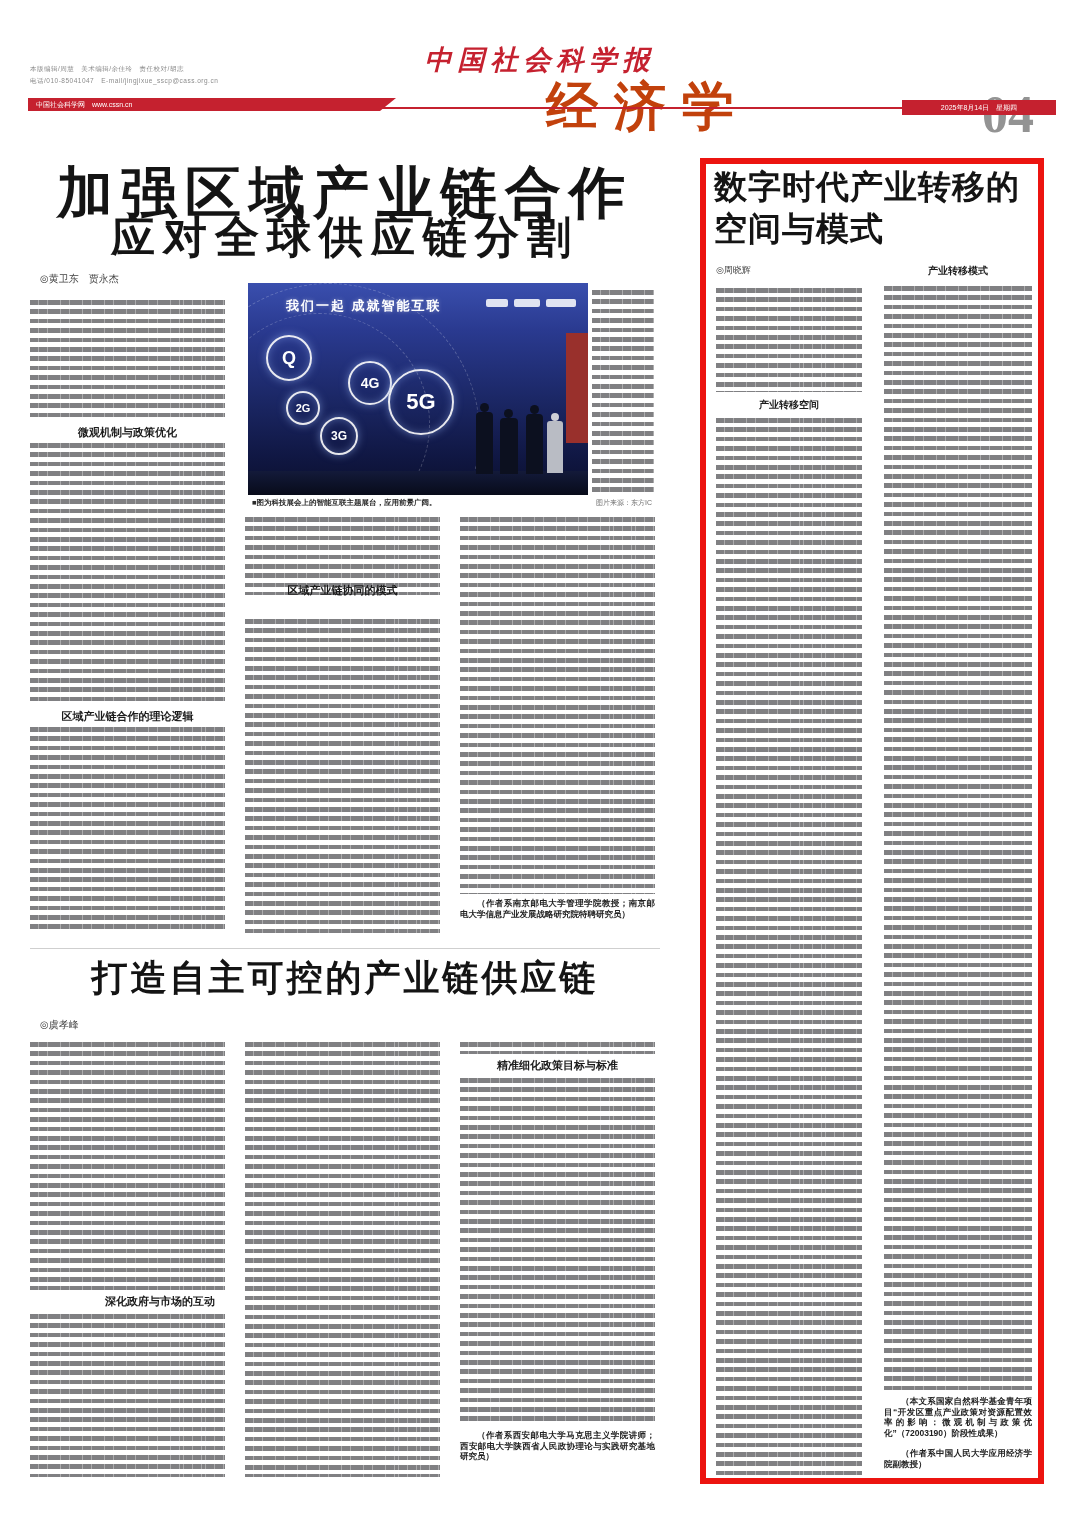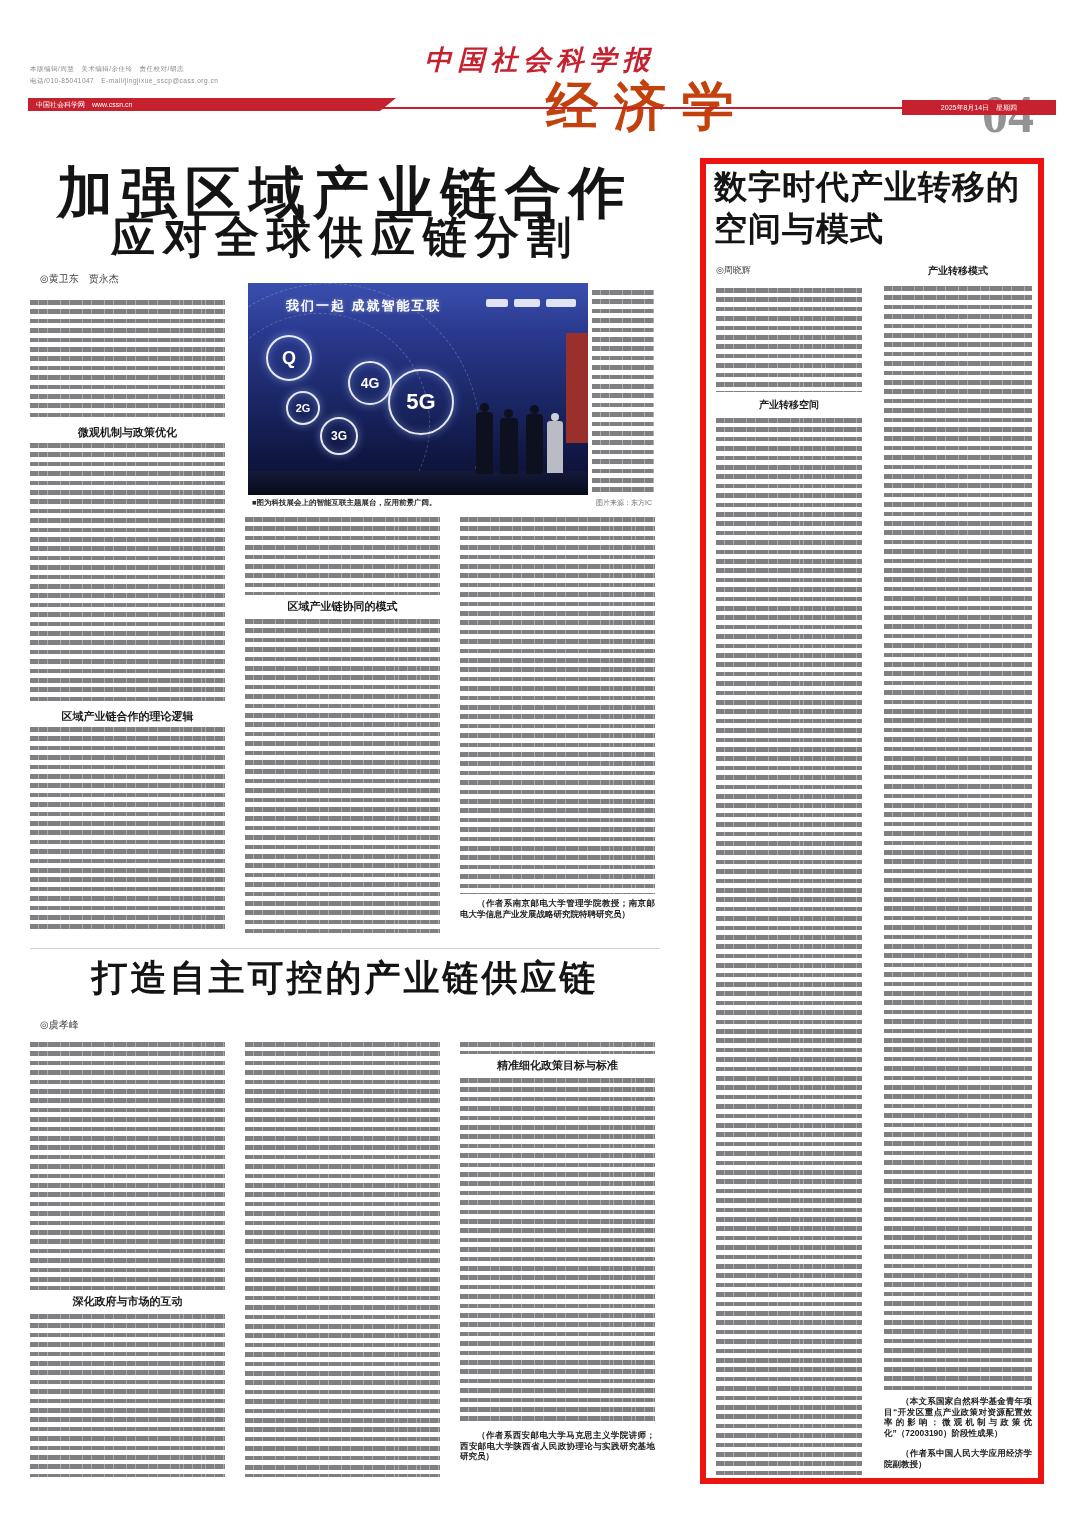--- a/index.html
+++ b/index.html
@@ -109,35 +109,35 @@
       <div class="abs person-head" style="left:282px;top:122px;width:9px;height:9px;"></div>
       <div class="abs person" style="left:278px;top:131px;width:17px;height:60px;"></div>
       <div class="abs person-head" style="left:303px;top:130px;width:8px;height:8px;background:#cfcfd6;border-radius:50%;"></div>
       <div class="abs" style="left:299px;top:138px;width:16px;height:52px;background:#b9bcc4;border-radius:3px 3px 0 0;"></div>
     </div>
 
     <div class="abs caption" style="left:252px;top:498px;">■图为科技展会上的智能互联主题展台，应用前景广阔。</div>
     <div class="abs credit" style="left:596px;top:498px;">图片来源：东方IC</div>
 
     <div class="abs sim" style="left:245px;top:517px;width:195px;height:78px;"></div>
-    <div class="abs subhead" style="left:245px;top:599px;width:195px;">区域产业链协同的模式</div>
+    <div class="abs subhead" style="left:245px;top:583px;width:195px;">区域产业链协同的模式</div>
     <div class="abs sim" style="left:245px;top:619px;width:195px;height:314px;"></div>
 
     <div class="abs sim" style="left:592px;top:290px;width:62px;height:202px;"></div>
     <div class="abs sim" style="left:460px;top:517px;width:195px;height:377px;"></div>
     <div class="abs note" style="left:460px;top:898px;width:195px;">（作者系南京邮电大学管理学院教授；南京邮电大学信息产业发展战略研究院特聘研究员）</div>
   </div>
 
   <div>
     <div class="abs divider" style="left:30px;top:948px;width:630px;"></div>
     <div class="abs headline" style="left:30px;top:956px;width:630px;font-size:36px;line-height:44px;letter-spacing:3px;">打造自主可控的产业链供应链</div>
     <div class="abs byline" style="left:40px;top:1018px;">◎虞孝峰</div>
 
     <div class="abs sim" style="left:30px;top:1042px;width:195px;height:248px;"></div>
-    <div class="abs subhead" style="left:30px;top:1294px;width:195px;">深化政府与市场的互动</div>
+    <div class="abs subhead" style="left:20px;top:1294px;width:195px;text-align:right;">深化政府与市场的互动</div>
     <div class="abs sim" style="left:30px;top:1314px;width:195px;height:163px;"></div>
 
     <div class="abs sim" style="left:245px;top:1042px;width:195px;height:435px;"></div>
 
     <div class="abs sim" style="left:460px;top:1042px;width:195px;height:12px;"></div>
     <div class="abs subhead" style="left:460px;top:1058px;width:195px;">精准细化政策目标与标准</div>
     <div class="abs sim" style="left:460px;top:1078px;width:195px;height:348px;"></div>
     <div class="abs note" style="left:460px;top:1430px;width:195px;">（作者系西安邮电大学马克思主义学院讲师；西安邮电大学陕西省人民政协理论与实践研究基地研究员）</div>
   </div>
 

